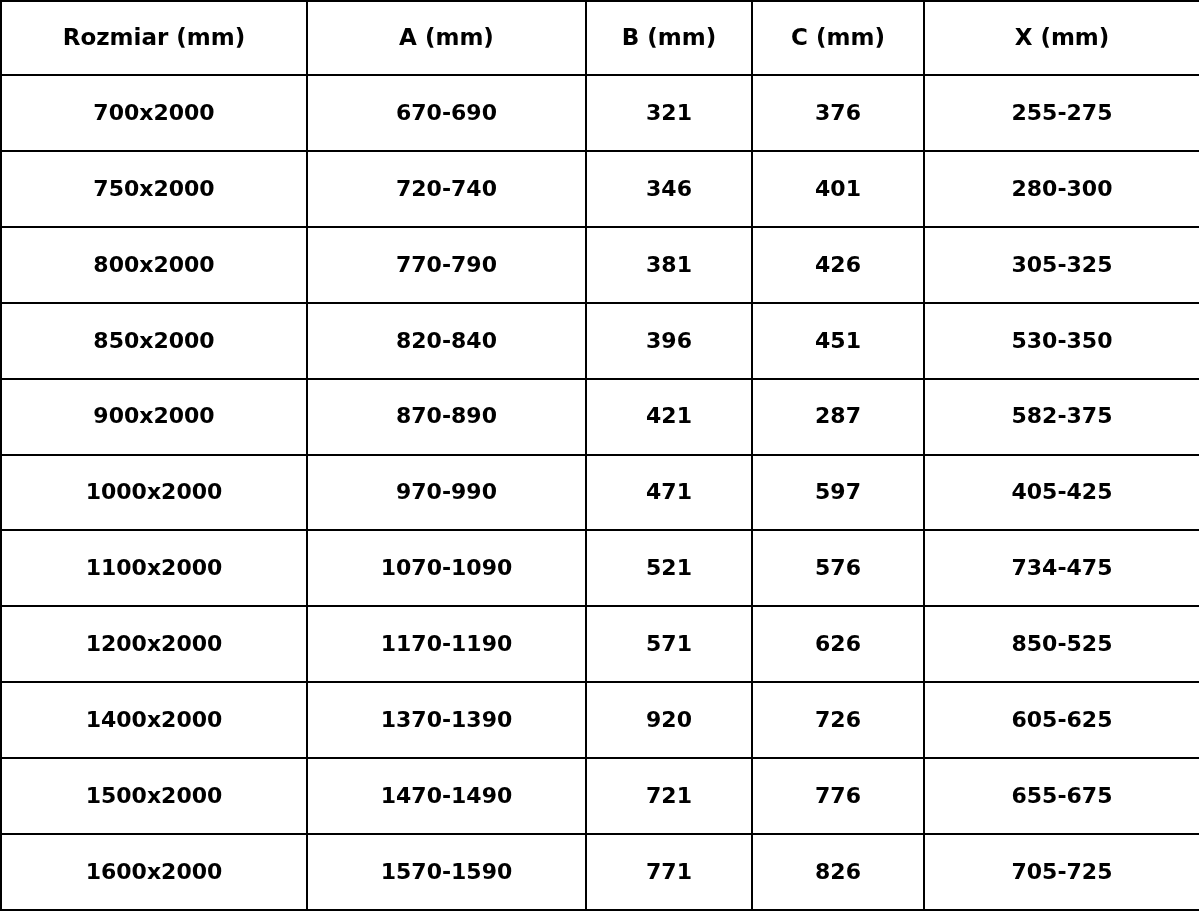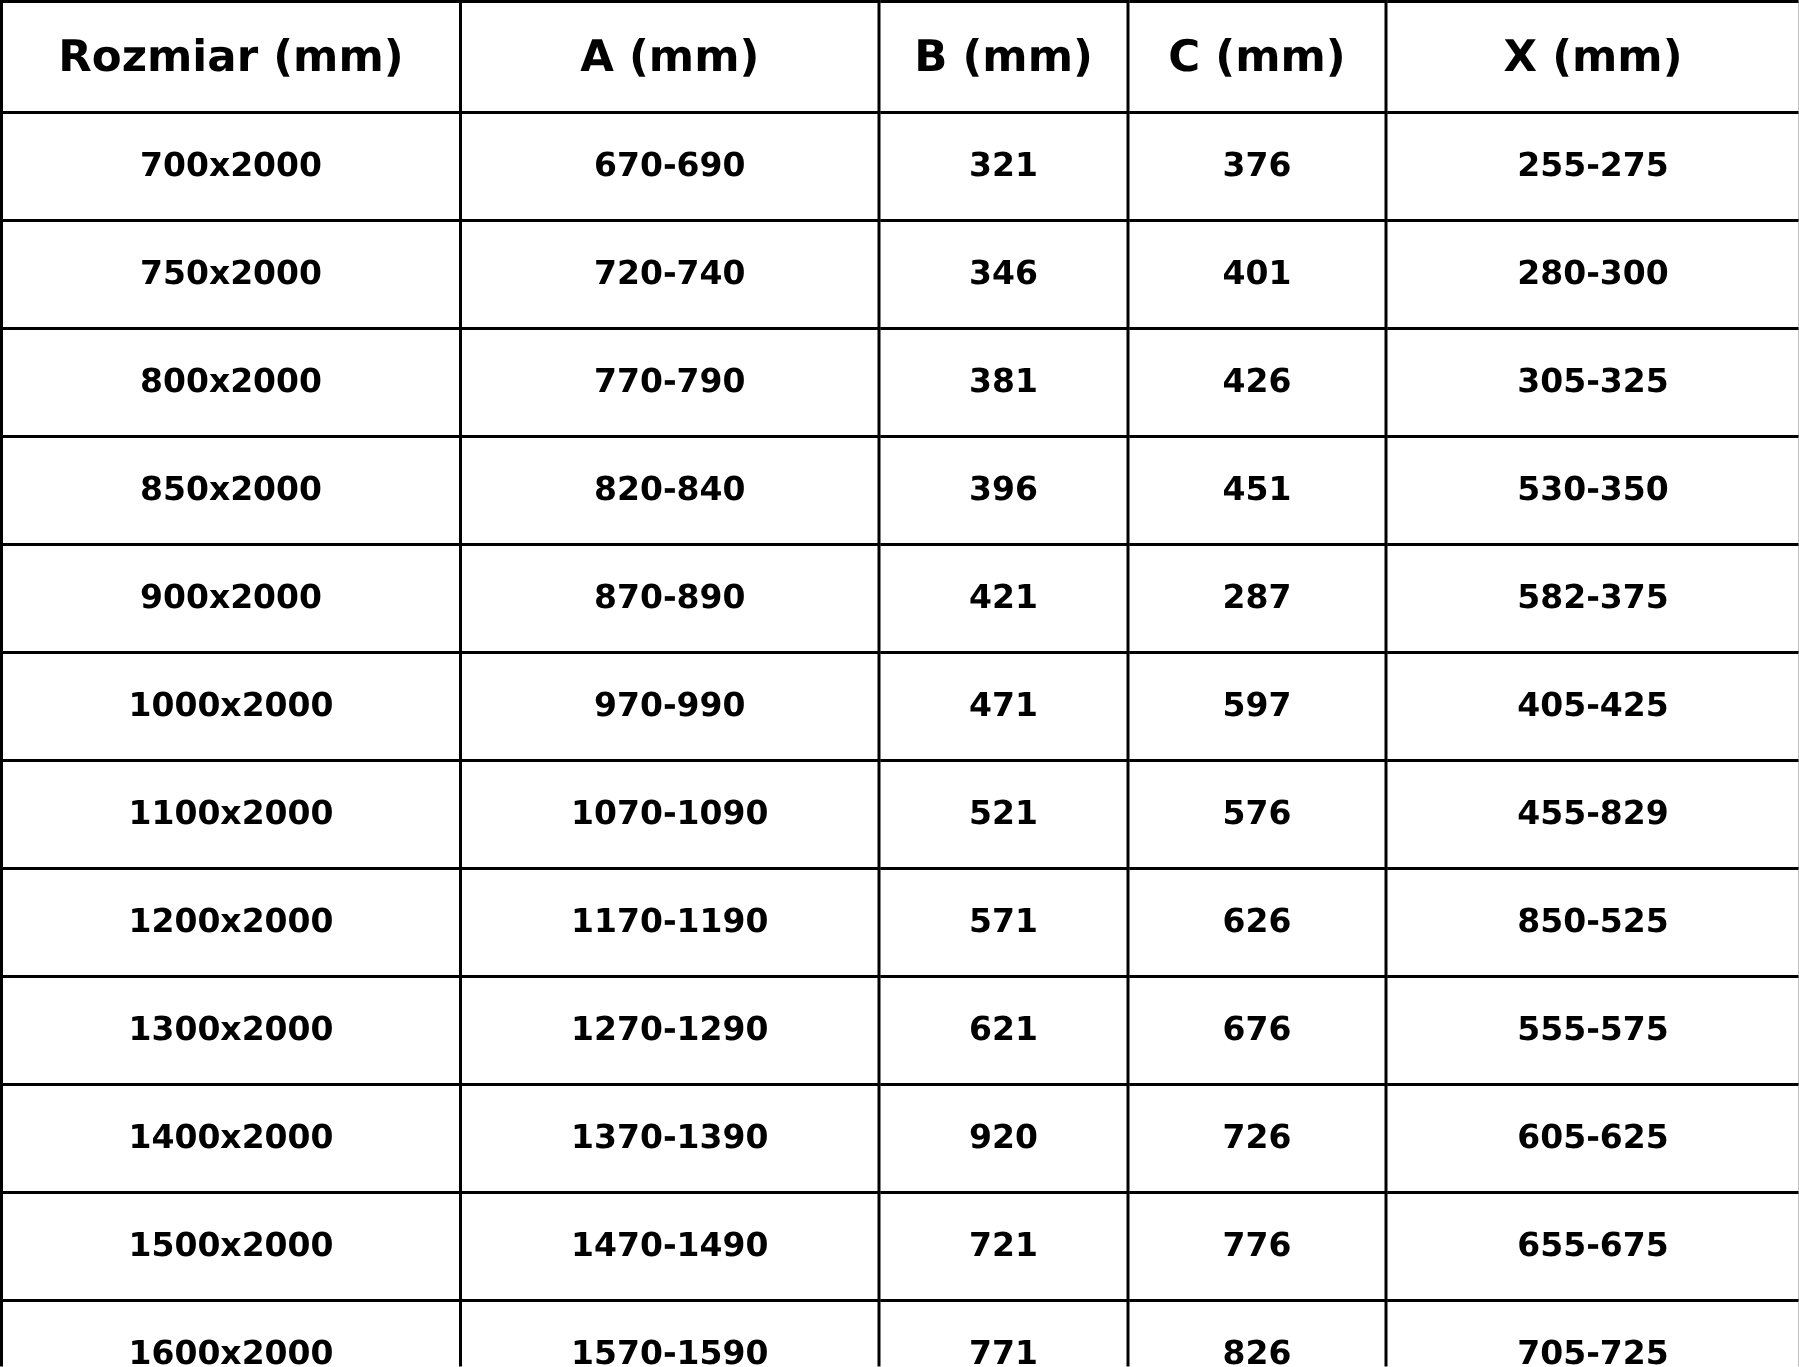--- a/index.html
+++ b/index.html
@@ -24,21 +24,21 @@
     border: 2px solid #000000;
     text-align: center;
     vertical-align: middle;
     color: #000000;
     font-weight: bold;
     font-size: 22px;
     padding: 0;
     line-height: 1.1;
   }
   #size-table thead th {
-    font-size: 29px;
+    font-size: 23px;
     height: 72px;
   }
   #size-table tbody td {
     height: 70px;
   }
   
   col.c0 { width: 306px; }
   col.c1 { width: 279px; }
   col.c2 { width: 166px; }
   col.c3 { width: 172px; }
@@ -107,35 +107,28 @@
         <td>970-990</td>
         <td>471</td>
         <td>597</td>
         <td>405-425</td>
       </tr>
       <tr>
         <td>1100x2000</td>
         <td>1070-1090</td>
         <td>521</td>
         <td>576</td>
-        <td>455-829</td>
+        <td>734-475</td>
       </tr>
       <tr>
         <td>1200x2000</td>
         <td>1170-1190</td>
         <td>571</td>
         <td>626</td>
         <td>850-525</td>
-      </tr>
-      <tr>
-        <td>1300x2000</td>
-        <td>1270-1290</td>
-        <td>621</td>
-        <td>676</td>
-        <td>555-575</td>
       </tr>
       <tr>
         <td>1400x2000</td>
         <td>1370-1390</td>
         <td>920</td>
         <td>726</td>
         <td>605-625</td>
       </tr>
       <tr>
         <td>1500x2000</td>

